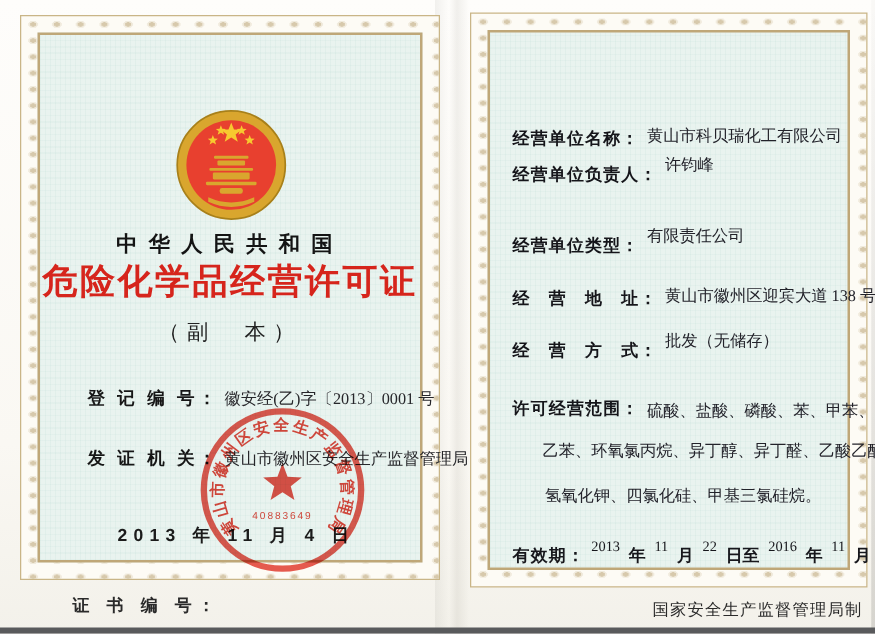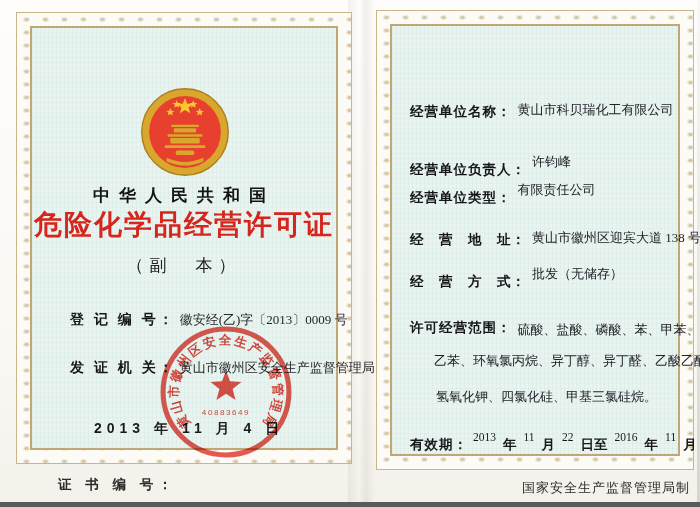--- a/index.html
+++ b/index.html
@@ -54,21 +54,21 @@
   .seal{position:absolute;left:126px;top:296px;width:136px;height:136px;
     mix-blend-mode:multiply;opacity:0.92;}
 
   
   .rrow{position:absolute;left:18px;white-space:nowrap;}
   .rlabel{display:inline-block;min-width:98px;font-size:13.5px;font-weight:700;
     letter-spacing:1px;color:#15151a;}
   .rvalue{font-size:13px;font-family:"Liberation Serif",serif;color:#22222a;
     position:relative;top:-2px;margin-left:6px;}
   .raise{top:-8px;}
-  .rrow1{top:76px;}.rrow2{top:134px;}.rrow3{top:162px;}.rrow4{top:204px;}.rrow5{top:246px;}
+  .rrow1{top:76px;}.rrow2{top:105px;}.rrow3{top:162px;}.rrow4{top:204px;}.rrow5{top:246px;}
   .scope-row{top:292px;}
   .scope-line{position:absolute;font-size:13px;font-family:"Liberation Serif",serif;
     color:#22222a;white-space:nowrap;}
   .scope-line2{left:42px;top:326px;}
   .scope-line3{left:44px;top:362px;}
   .validity{position:absolute;left:18px;top:410px;white-space:nowrap;font-size:13.5px;
     color:#17171c;}
   .validity .vlabel{font-weight:700;letter-spacing:1px;}
   .vchar{font-family:"Liberation Serif",serif;font-weight:700;margin:0 2px;}
   .vnum{font-size:11.5px;font-family:"Liberation Serif",serif;position:relative;top:-8px;
@@ -108,21 +108,21 @@
         <rect x="40" y="70" width="20" height="5" rx="2"></rect>
         <path d="M30,78 Q50,87 70,78 L70,82 Q50,91 30,82 Z"></path>
       </g>
     </svg>
 
     <div class="country">中华人民共和国</div>
     <div class="cert-title">危险化学品经营许可证</div>
     <div class="copy-type">（副　本）</div>
 
     <div class="lrow lrow-reg">
-      <span class="llabel">登 记 编 号：</span><span class="lvalue">徽安经(乙)字〔2013〕0009 号</span>
+      <span class="llabel">登 记 编 号：</span><span class="lvalue">徽安经(乙)字〔2013〕0001 号</span>
     </div>
 
     <div class="lrow lrow-issuer">
       <span class="llabel">发 证 机 关：</span><span class="lvalue">黄山市徽州区安全生产监督管理局</span>
     </div>
 
     <div class="issue-date">2013 年 11 月 4 日</div>
 
     <svg class="seal" viewBox="0 0 134 134">
       <circle cx="67" cy="67" r="62" fill="none" stroke="#e23a2e" stroke-width="5" opacity="0.9"></circle>

